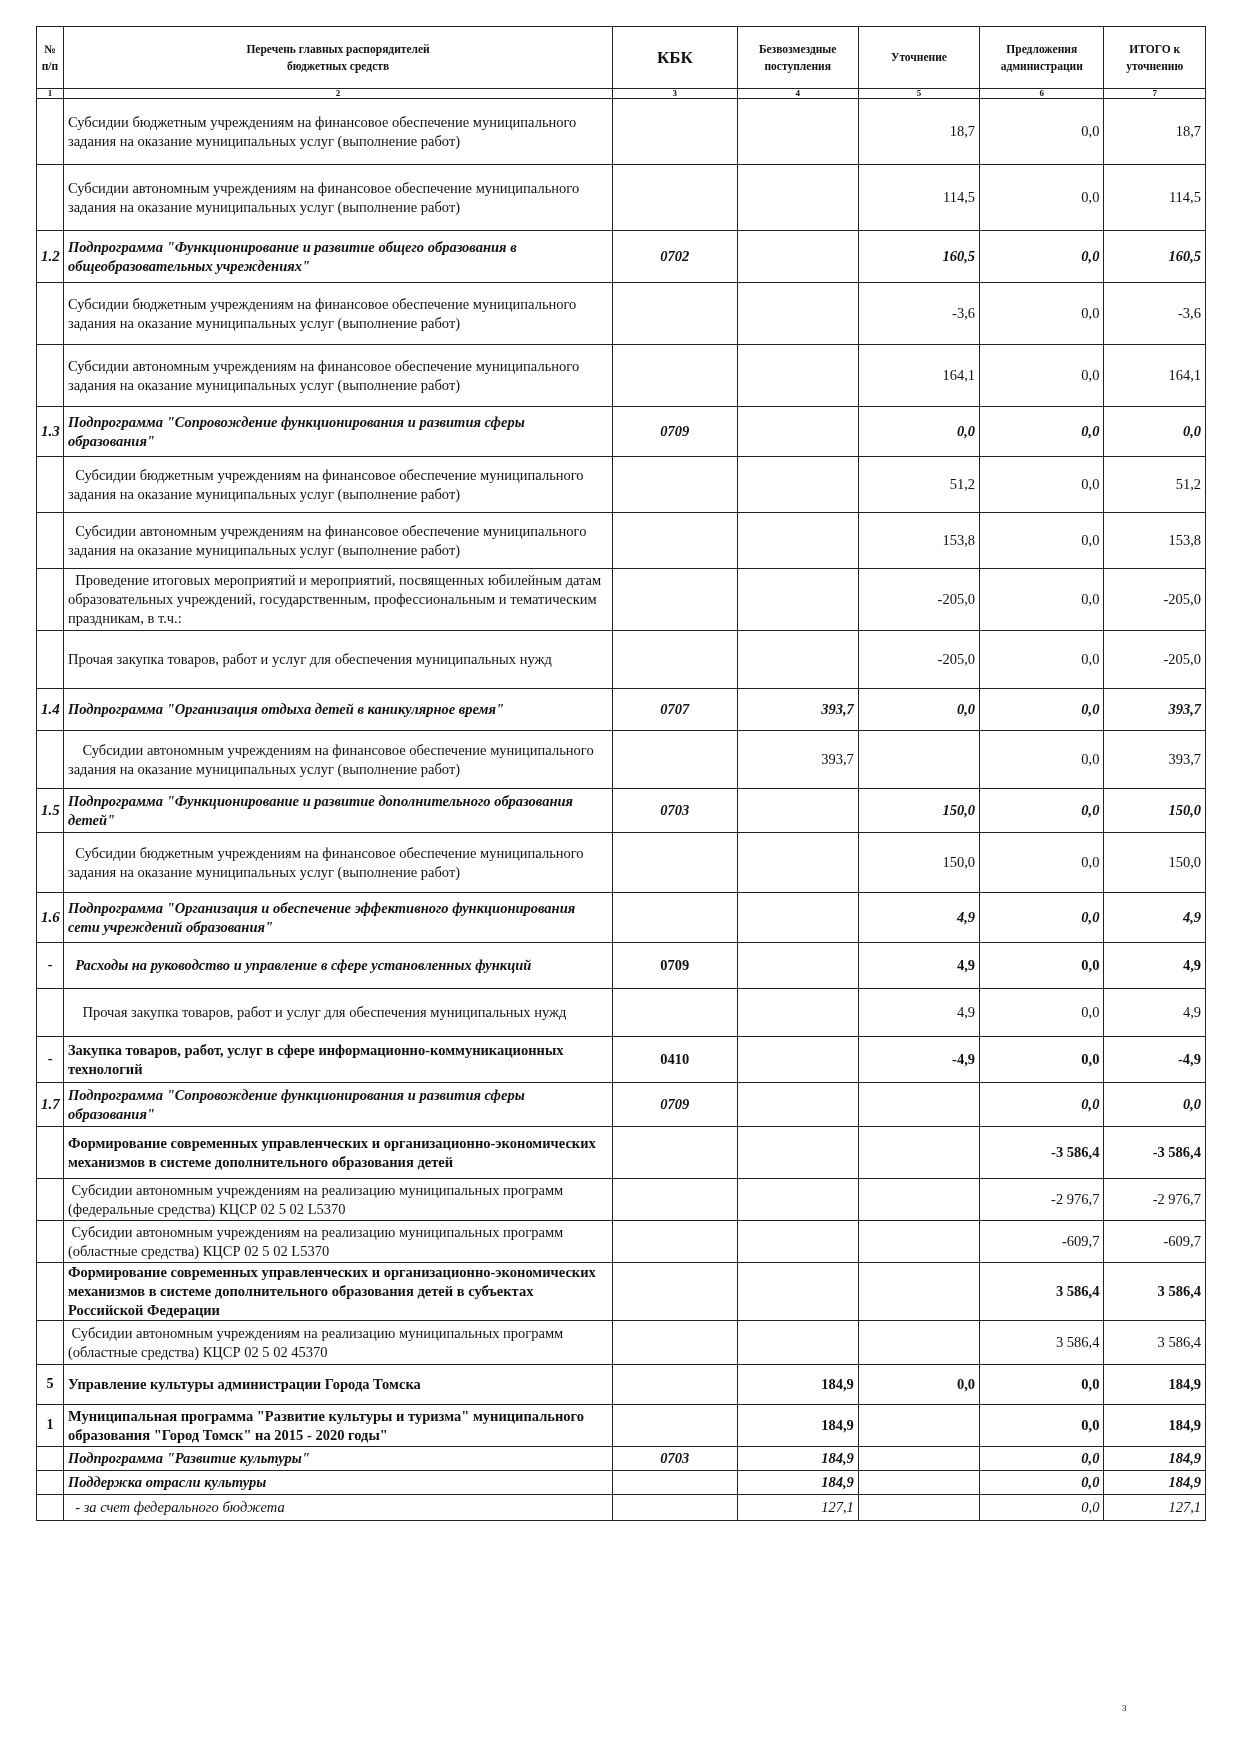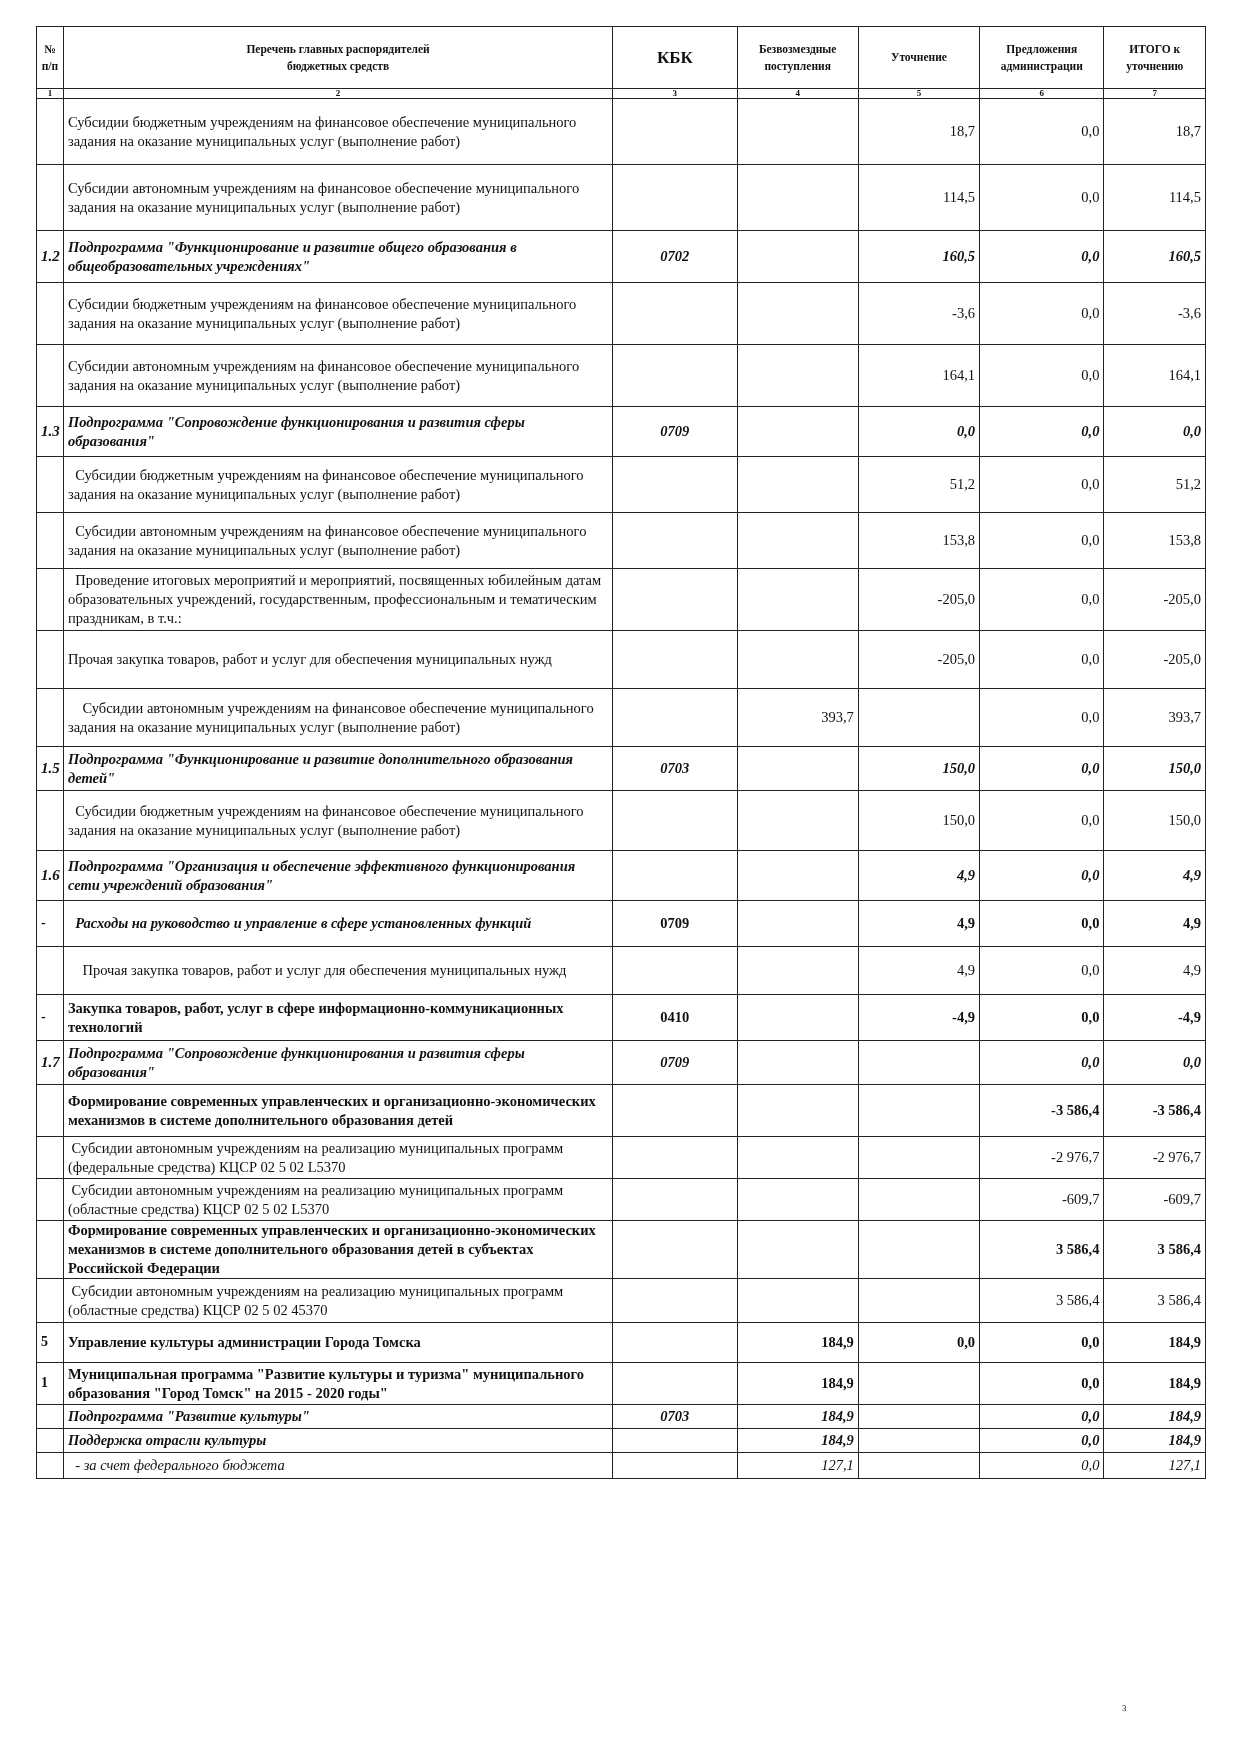--- a/index.html
+++ b/index.html
@@ -3,21 +3,21 @@
 <meta charset="utf-8">
 <style>
   html, body { margin: 0; padding: 0; background: #ffffff; }
   body { width: 1240px; height: 1753px; position: relative; font-family: "Liberation Serif", "DejaVu Serif", serif; color: #111; }
   table { position: absolute; left: 36px; top: 26px; width: 1170px; border-collapse: collapse; table-layout: fixed; }
   td, th { border: 1.3px solid #222; padding: 0 4px; vertical-align: middle; }
   th { font-weight: bold; font-size: 11.5px; text-align: center; line-height: 1.4; }
   .idx-row td { font-size: 9px; font-weight: bold; text-align: center; height: 9px; padding: 0; line-height: 9px; }
   td { font-size: 14.5px; line-height: 1.3; }
   td.num { text-align: right; }
-  td.no { font-size: 14px; }
+  td.no { text-align: center; font-size: 14px; }
   td.kbk { text-align: center; }
   tr.plain td.name { font-weight: normal; }
   tr.sub td { font-weight: bold; font-style: italic; }
   tr.bold td { font-weight: bold; }
   tr.italic td { font-style: italic; }
   tr.sub td.no { font-size: 15px; }
   .page-num { position: absolute; left: 1122px; top: 1703px; font-size: 9px; }
 </style>
 </head>
 <body>
@@ -141,20 +141,29 @@
       </tr>
       <tr class="plain" style="height: 58px;">
         <td class="no"></td>
         <td class="name" style="white-space: pre-wrap;">Прочая закупка товаров, работ и услуг для обеспечения муниципальных нужд</td>
         <td class="kbk"></td>
         <td class="num"></td>
         <td class="num">-205,0</td>
         <td class="num">0,0</td>
         <td class="num">-205,0</td>
       </tr>
+      <tr class="sub" style="height: 42px;">
+        <td class="no">1.4</td>
+        <td class="name" style="white-space: pre-wrap;">Подпрограмма "Организация отдыха детей в каникулярное время"</td>
+        <td class="kbk">0707</td>
+        <td class="num">393,7</td>
+        <td class="num">0,0</td>
+        <td class="num">0,0</td>
+        <td class="num">393,7</td>
+      </tr>
       <tr class="plain" style="height: 58px;">
         <td class="no"></td>
         <td class="name" style="white-space: pre-wrap;">    Субсидии автономным учреждениям на финансовое обеспечение муниципального задания на оказание муниципальных услуг (выполнение работ)</td>
         <td class="kbk"></td>
         <td class="num">393,7</td>
         <td class="num"></td>
         <td class="num">0,0</td>
         <td class="num">393,7</td>
       </tr>
       <tr class="sub" style="height: 44px;">

